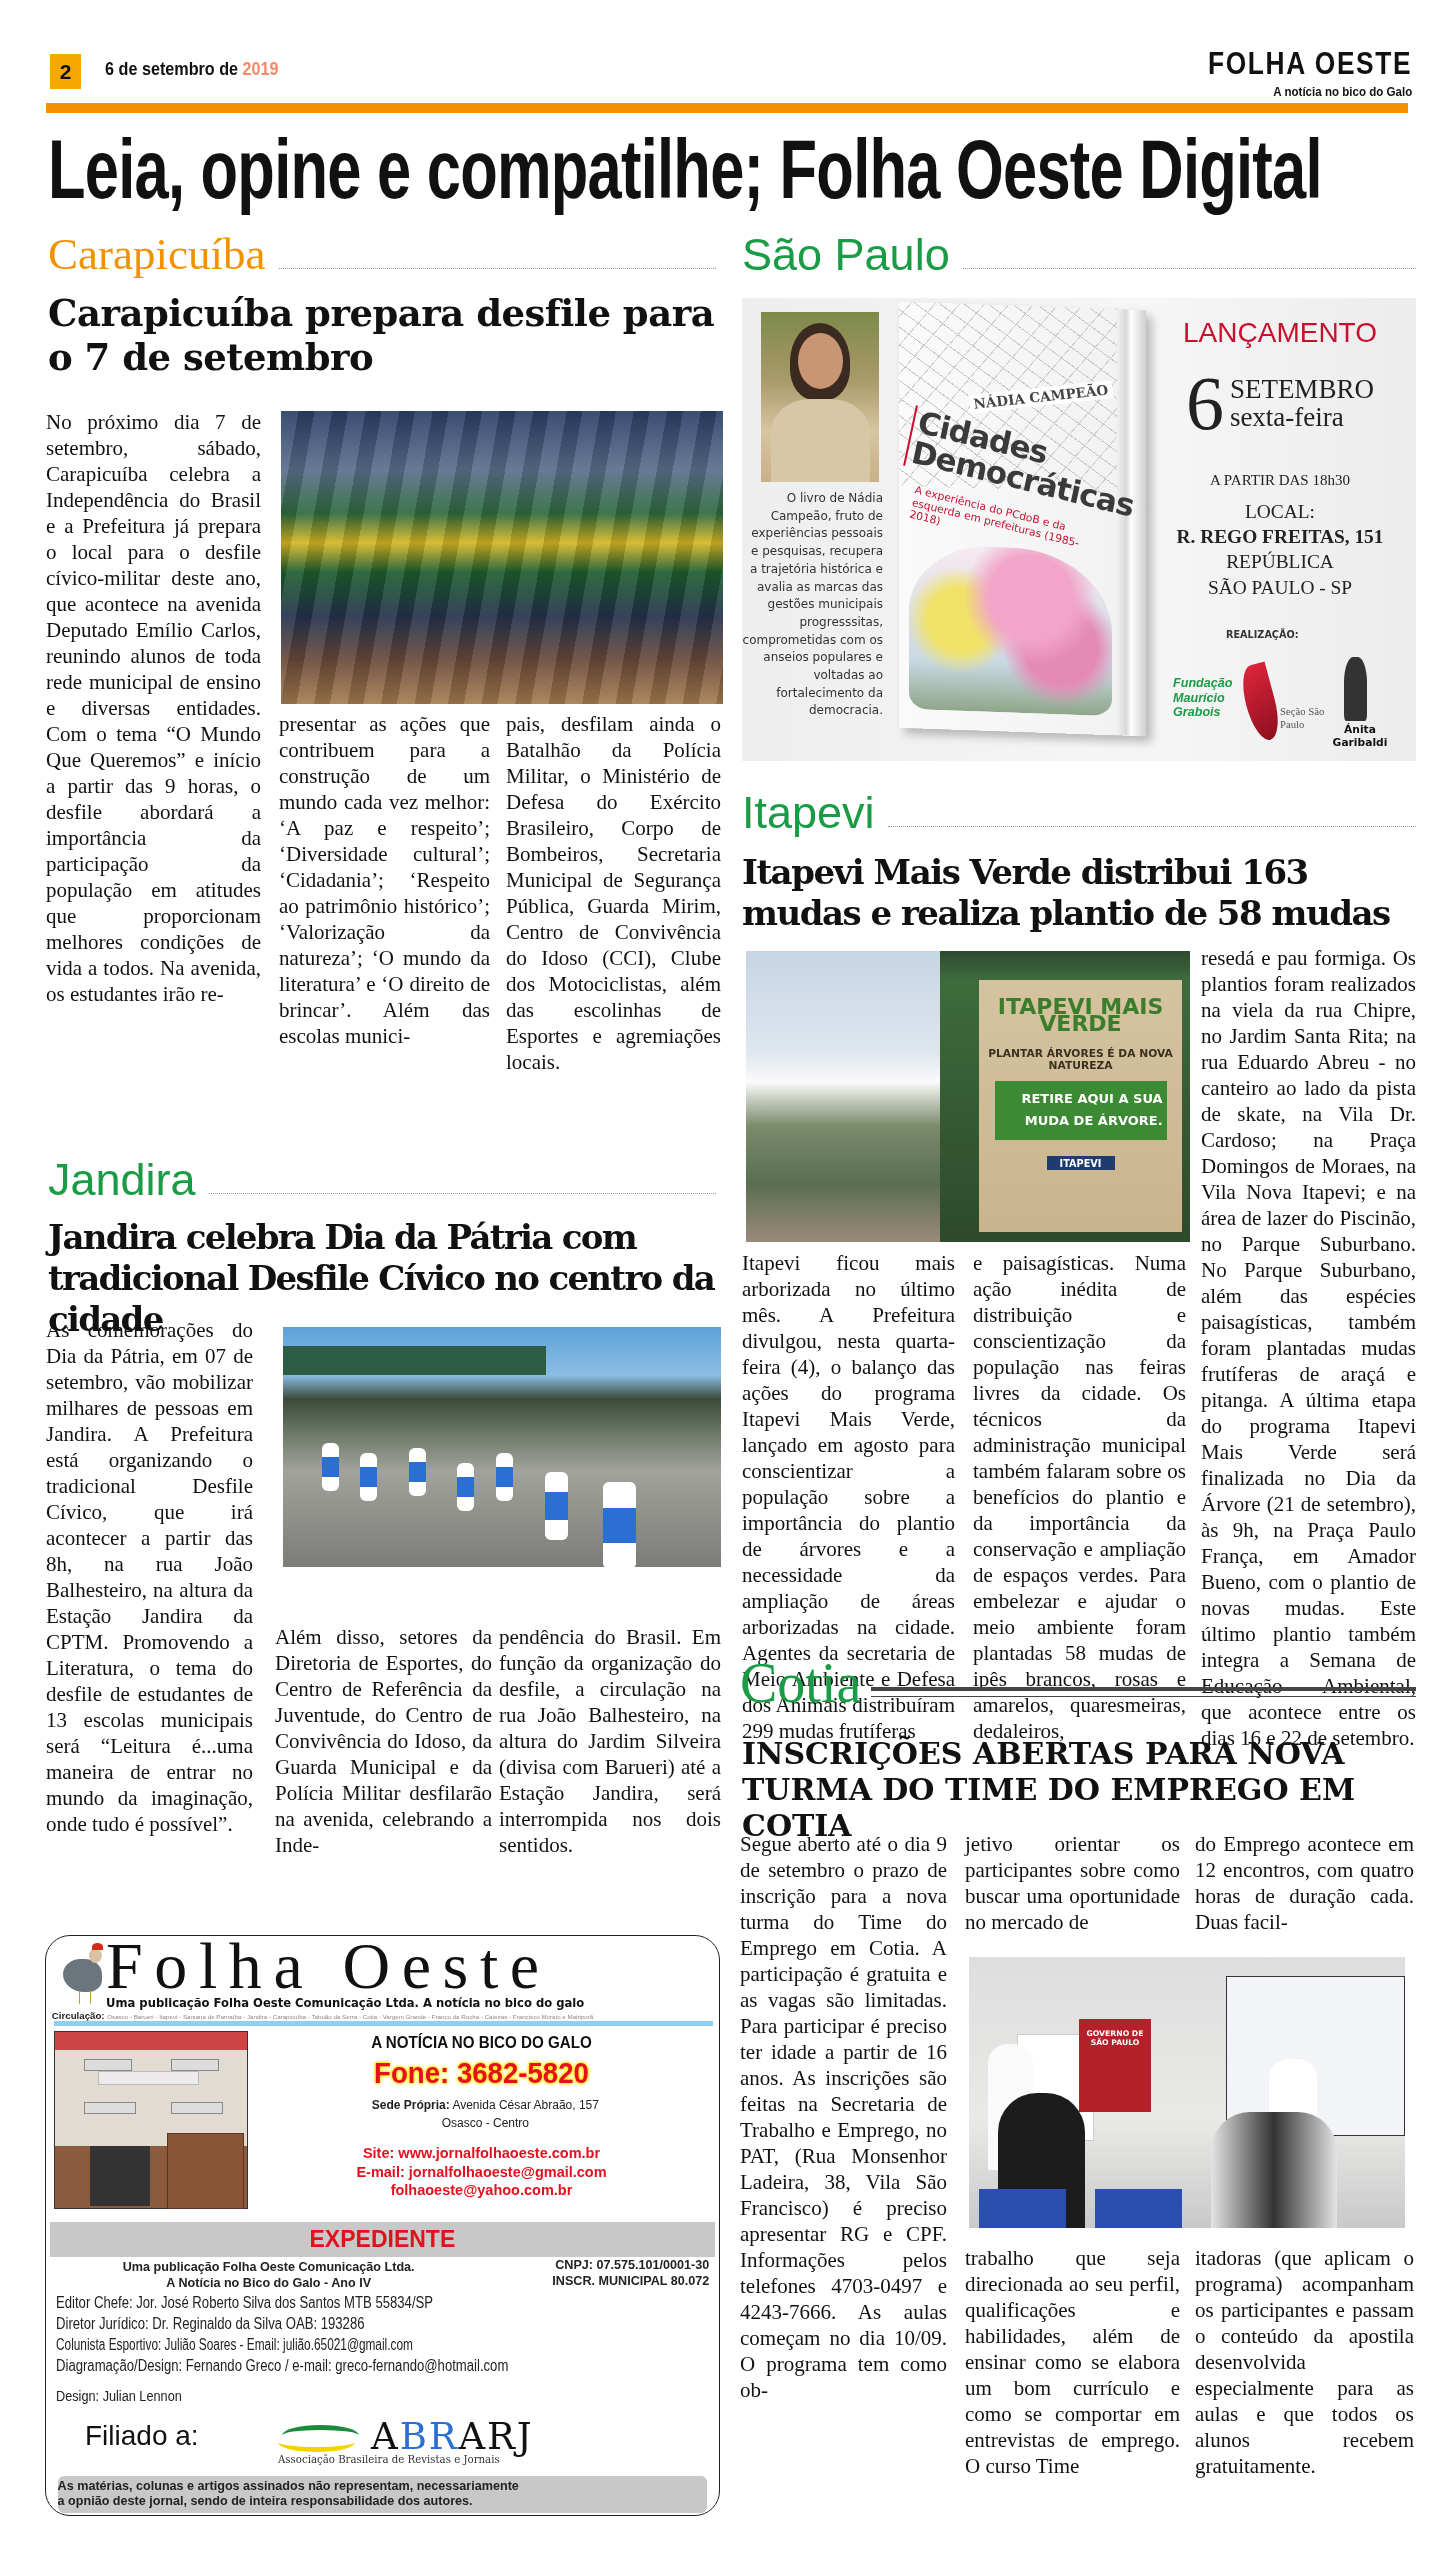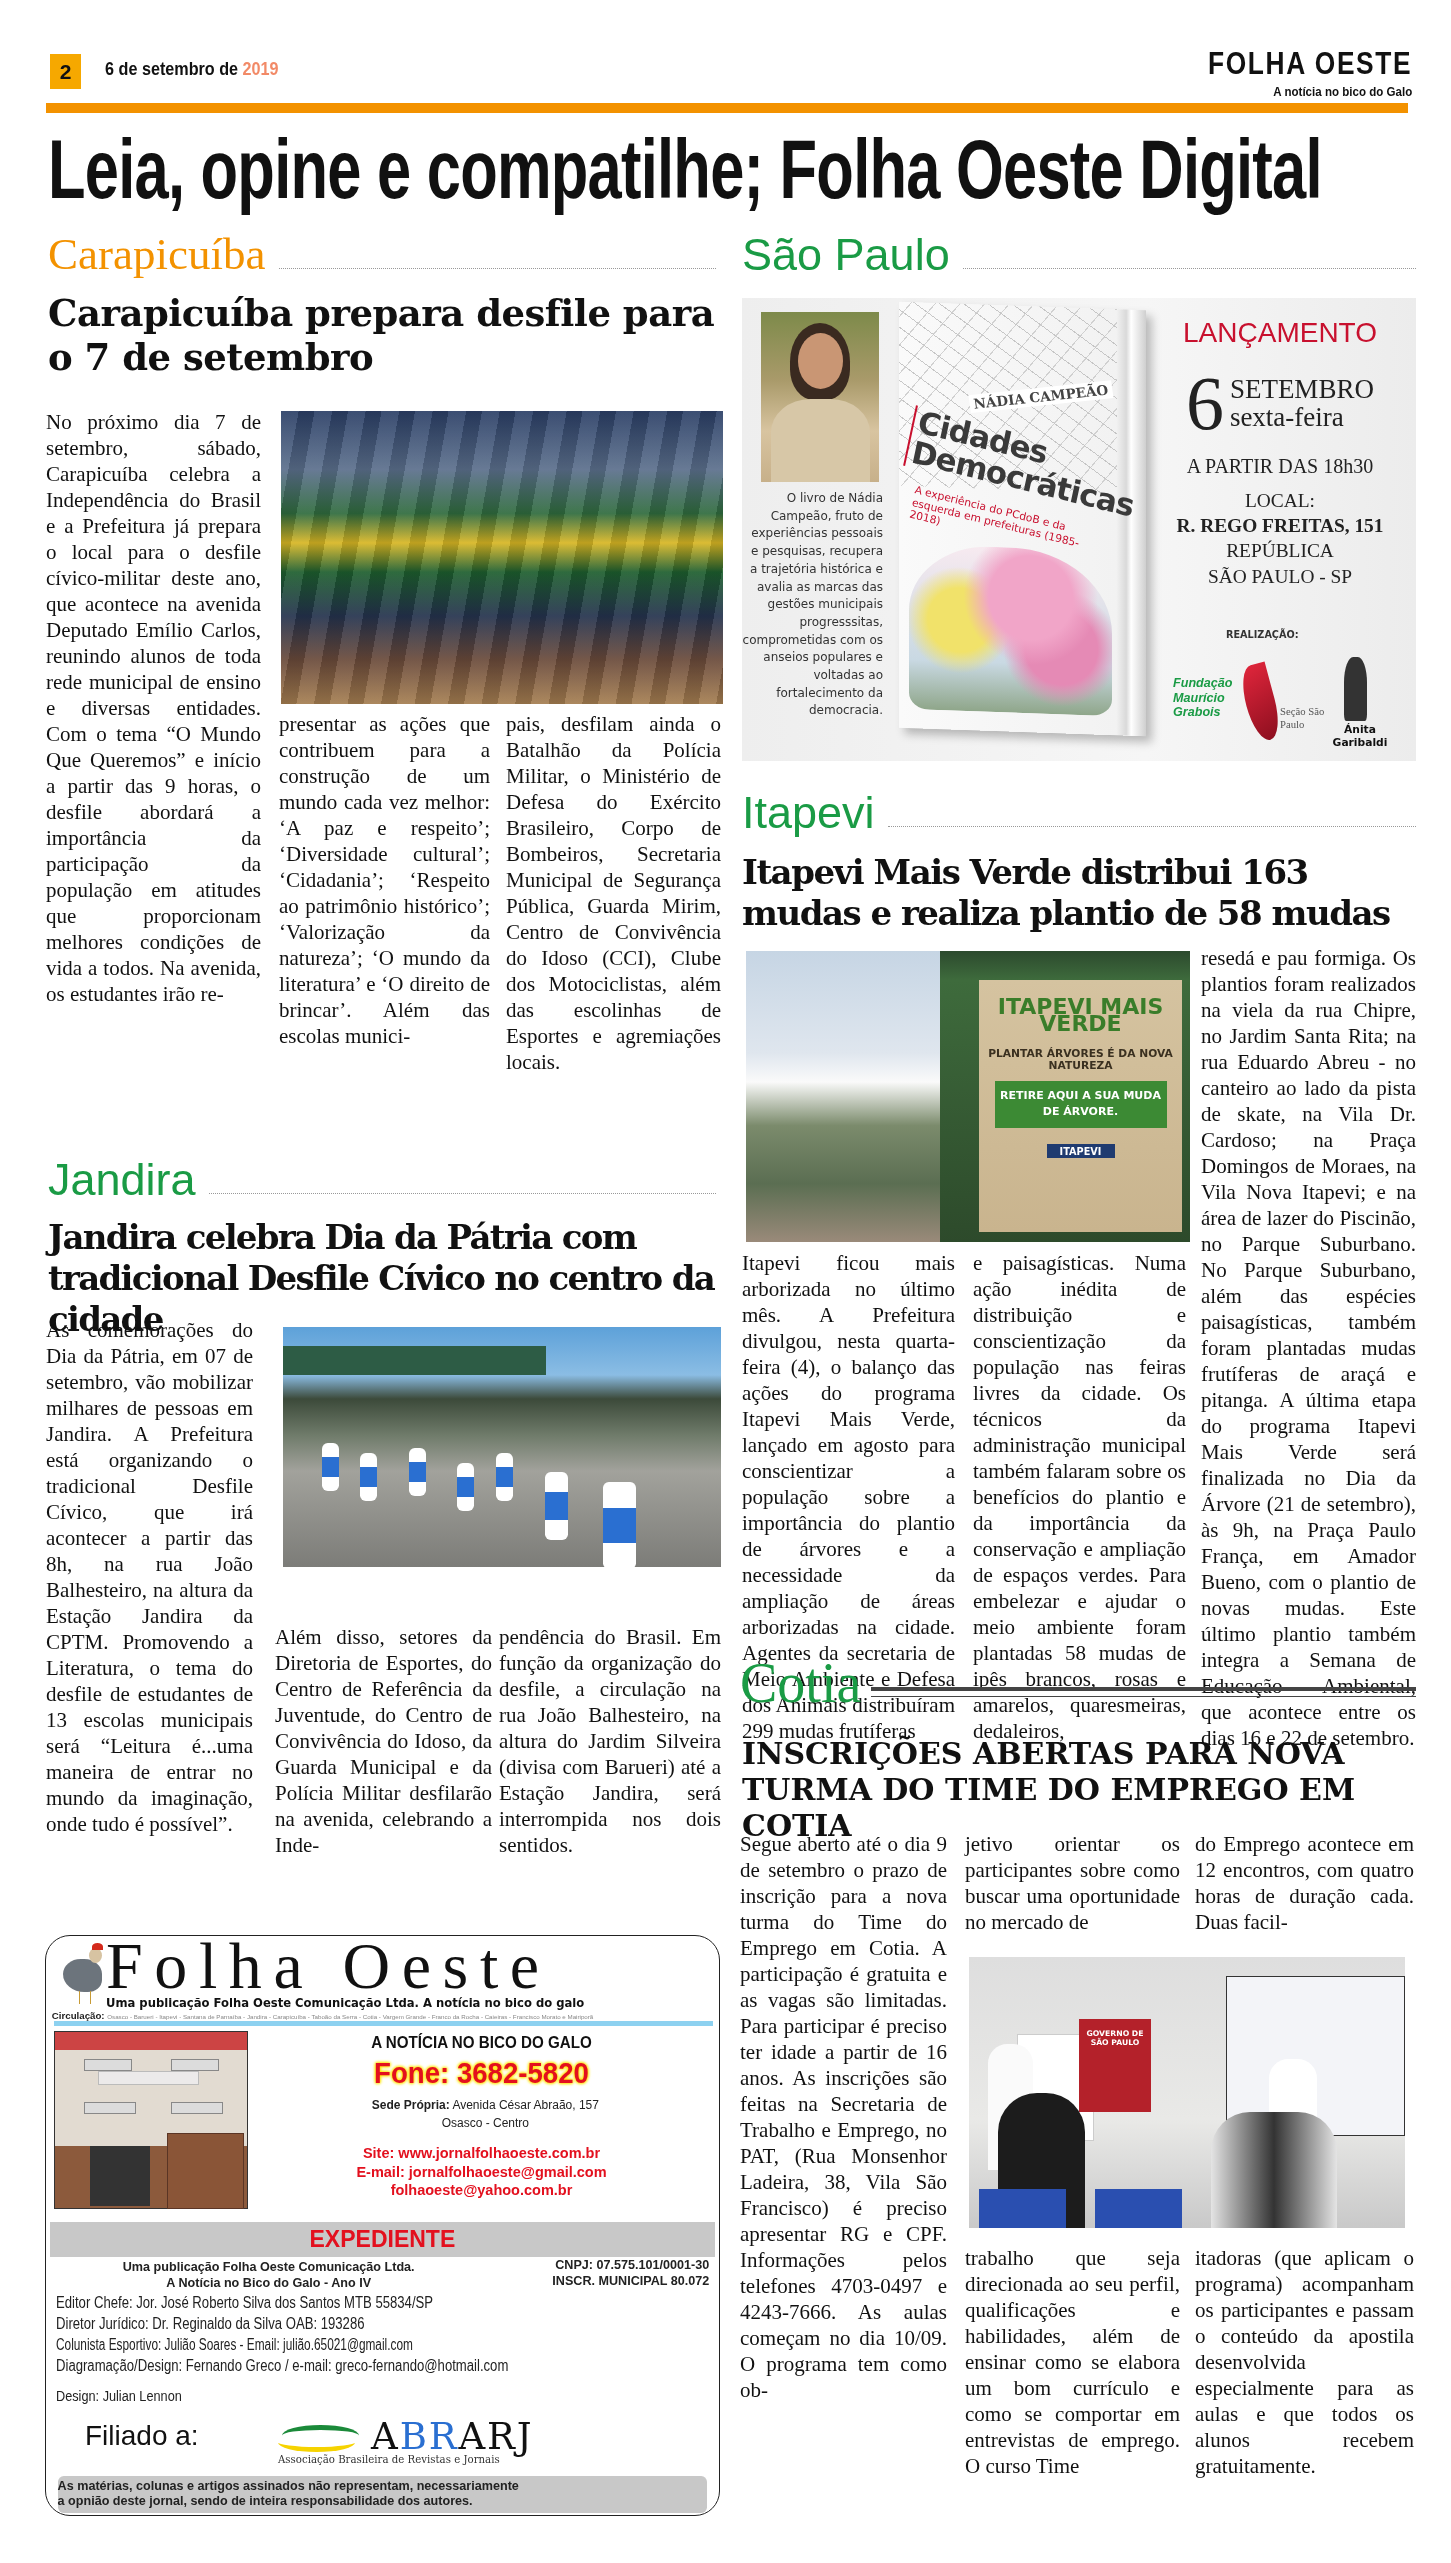--- a/index.html
+++ b/index.html
@@ -52,39 +52,39 @@
   .ad-book .author { position:absolute; left: 70px; top: 81px; font: bold 13.6px "DejaVu Serif", serif; color:#444; transform: rotate(-8deg); background:#fff; padding: 1px 3.9px; }
   .ad-book .btitle { position:absolute; left: 17.4px; top: 103px; font: bold 31px/31px "DejaVu Sans", sans-serif; color:#3a3a3a; transform: rotate(12deg); transform-origin: left top; border-left: 2.9px solid #c8102e; padding-left: 3.9px; letter-spacing: -1px; }
   .ad-book .bsub { position:absolute; left: 17.4px; top: 182px; width: 174px; font: 10.7px/12.6px "DejaVu Sans", sans-serif; color:#c8102e; transform: rotate(12deg); transform-origin: left top; }
   .ad-book .tree { position:absolute; left: 9.7px; top: 242px; width: 203px; height: 165px; border-radius: 40% 50% 10% 10%;
      background: radial-gradient(circle at 60% 30%, #f1a5c8 0 25%, transparent 40%), radial-gradient(circle at 25% 45%, #f1e26a 0 18%, transparent 30%), radial-gradient(circle at 75% 60%, #e58ab5 0 20%, transparent 32%), linear-gradient(180deg,#f7eaf0,#c9d9e3 70%,#8fa68a 100%); }
   .ad-info { left: 417px; top: 19.4px; width: 242px; text-align: center; font-family: "Liberation Serif", serif; color:#222; }
   .ad-launch { font: 28px "Liberation Sans", sans-serif; color: #c8102e; }
   .ad-date { display:flex; align-items:center; justify-content:center; margin-top: 19.4px; }
   .ad-date .day { font-size: 76px; line-height: 0.9; }
   .ad-date .mon { text-align:left; font-size: 27px; line-height: 1.05; margin-left: 5.8px; }
-  .ad-from { font-size: 20px; margin-top: 18px; }
+  .ad-from { font-size: 15px; margin-top: 35px; }
   .ad-local { font-size: 19.4px; margin-top: 9.7px; line-height: 1.3; }
   .ad-local b { font-weight: bold; }
   .ad-real { left: 484px; top: 331px; font: bold 9.7px "DejaVu Sans", sans-serif; color:#333; }
   .ad-fmg { left: 431px; top: 378px; font: italic bold 12.6px/14.5px "Liberation Sans", sans-serif; color: #1a9b45; }
   .ad-flame { left: 504px; top: 366px; width: 29px; height: 77px; border-radius: 50% 0 50% 50%; background: linear-gradient(160deg,#e2263c,#8a0e1e); transform: rotate(-15deg); }
   .ad-secao { left: 538px; top: 407px; font: 10.7px/12.6px "Liberation Serif", serif; color:#555; }
   .ad-anita { left: 581px; top: 349px; width: 68px; height: 87px; }
   .ad-anita .fig { position:absolute; left: 21px; top: 9.7px; width: 23px; height: 64px; background:#333; border-radius: 40% 40% 10% 10%; }
   .ad-anita .arch { position:absolute; left: 5.8px; top: 39px; width: 56px; height: 39px; border-radius: 50% 50% 0 0; background:#c8102e; z-index:-1; }
   .ad-anita .lbl { position:absolute; left: 0; top: 76px; width: 74px; font: bold 10.7px "DejaVu Sans", sans-serif; color:#111; text-align:center; }
 
   
   .photo-itapevi-left { background: linear-gradient(180deg,#c6d5e4 0%,#dfe6ee 35%,#fafafa 45%,#7b8b6c 60%,#5b6e52 80%,#9a8a7a 100%); }
   .photo-itapevi-right { background: linear-gradient(180deg,#2c4a2e 0%,#3e6b3c 10%,#2d4a2b 100%); }
   .poster { position:absolute; left: 39px; top: 29px; width: 203px; height: 252px; background: linear-gradient(180deg,#d5c3a0,#c9b48e); text-align:center; font-family: "DejaVu Sans", sans-serif; font-weight: bold; }
   .poster .logo { margin-top: 19.4px; color:#3a7d2a; font-size: 22px; line-height: 16.5px; }
   .poster .slogan { margin-top: 15.5px; color:#3a3020; font-size: 10.7px; line-height: 12.6px; }
-  .poster .cta { margin: 7.7px 15.5px 0; background:#3c8a34; color:#fff; font-size: 11px; line-height: 16px; padding: 7.7px 3.9px; }
+  .poster .cta { margin: 7.7px 15.5px 0; background:#3c8a34; color:#fff; font-size: 13px; line-height: 22px; padding: 7.7px 3.9px; text-align: right; }
   .poster .brand2 { margin: 15.5px auto 0; width: 68px; background:#1f3b70; color:#fff; font-size: 9.7px; padding: 1.9px; }
 
   
   .photo-jandira { background: linear-gradient(180deg,#5da1d9 0%,#8bbde4 20%,#3c4a3a 30%,#6f7b6a 45%,#a2a29c 60%,#7c7c78 100%); }
   .photo-jandira .awn { position:absolute; left:0; top:19.4px; width: 60%; height: 29px; background: #2d5c45; }
   .photo-jandira .k { position:absolute; width: 17.4px; height: 48px; background: linear-gradient(180deg,#fff 0 30%,#2a6fd1 30% 70%,#fff 70%); border-radius: 5.8px; }
 
   
   .cotia-rule { flex: 1; margin: 0 0 13.6px 9.7px; border-top: 4.8px solid #444; border-bottom: 1.9px solid #444; height: 10.7px; }
   .photo-cotia { background: linear-gradient(180deg,#dedede 0%,#e9e9e7 60%,#c9c9c9 100%); }

